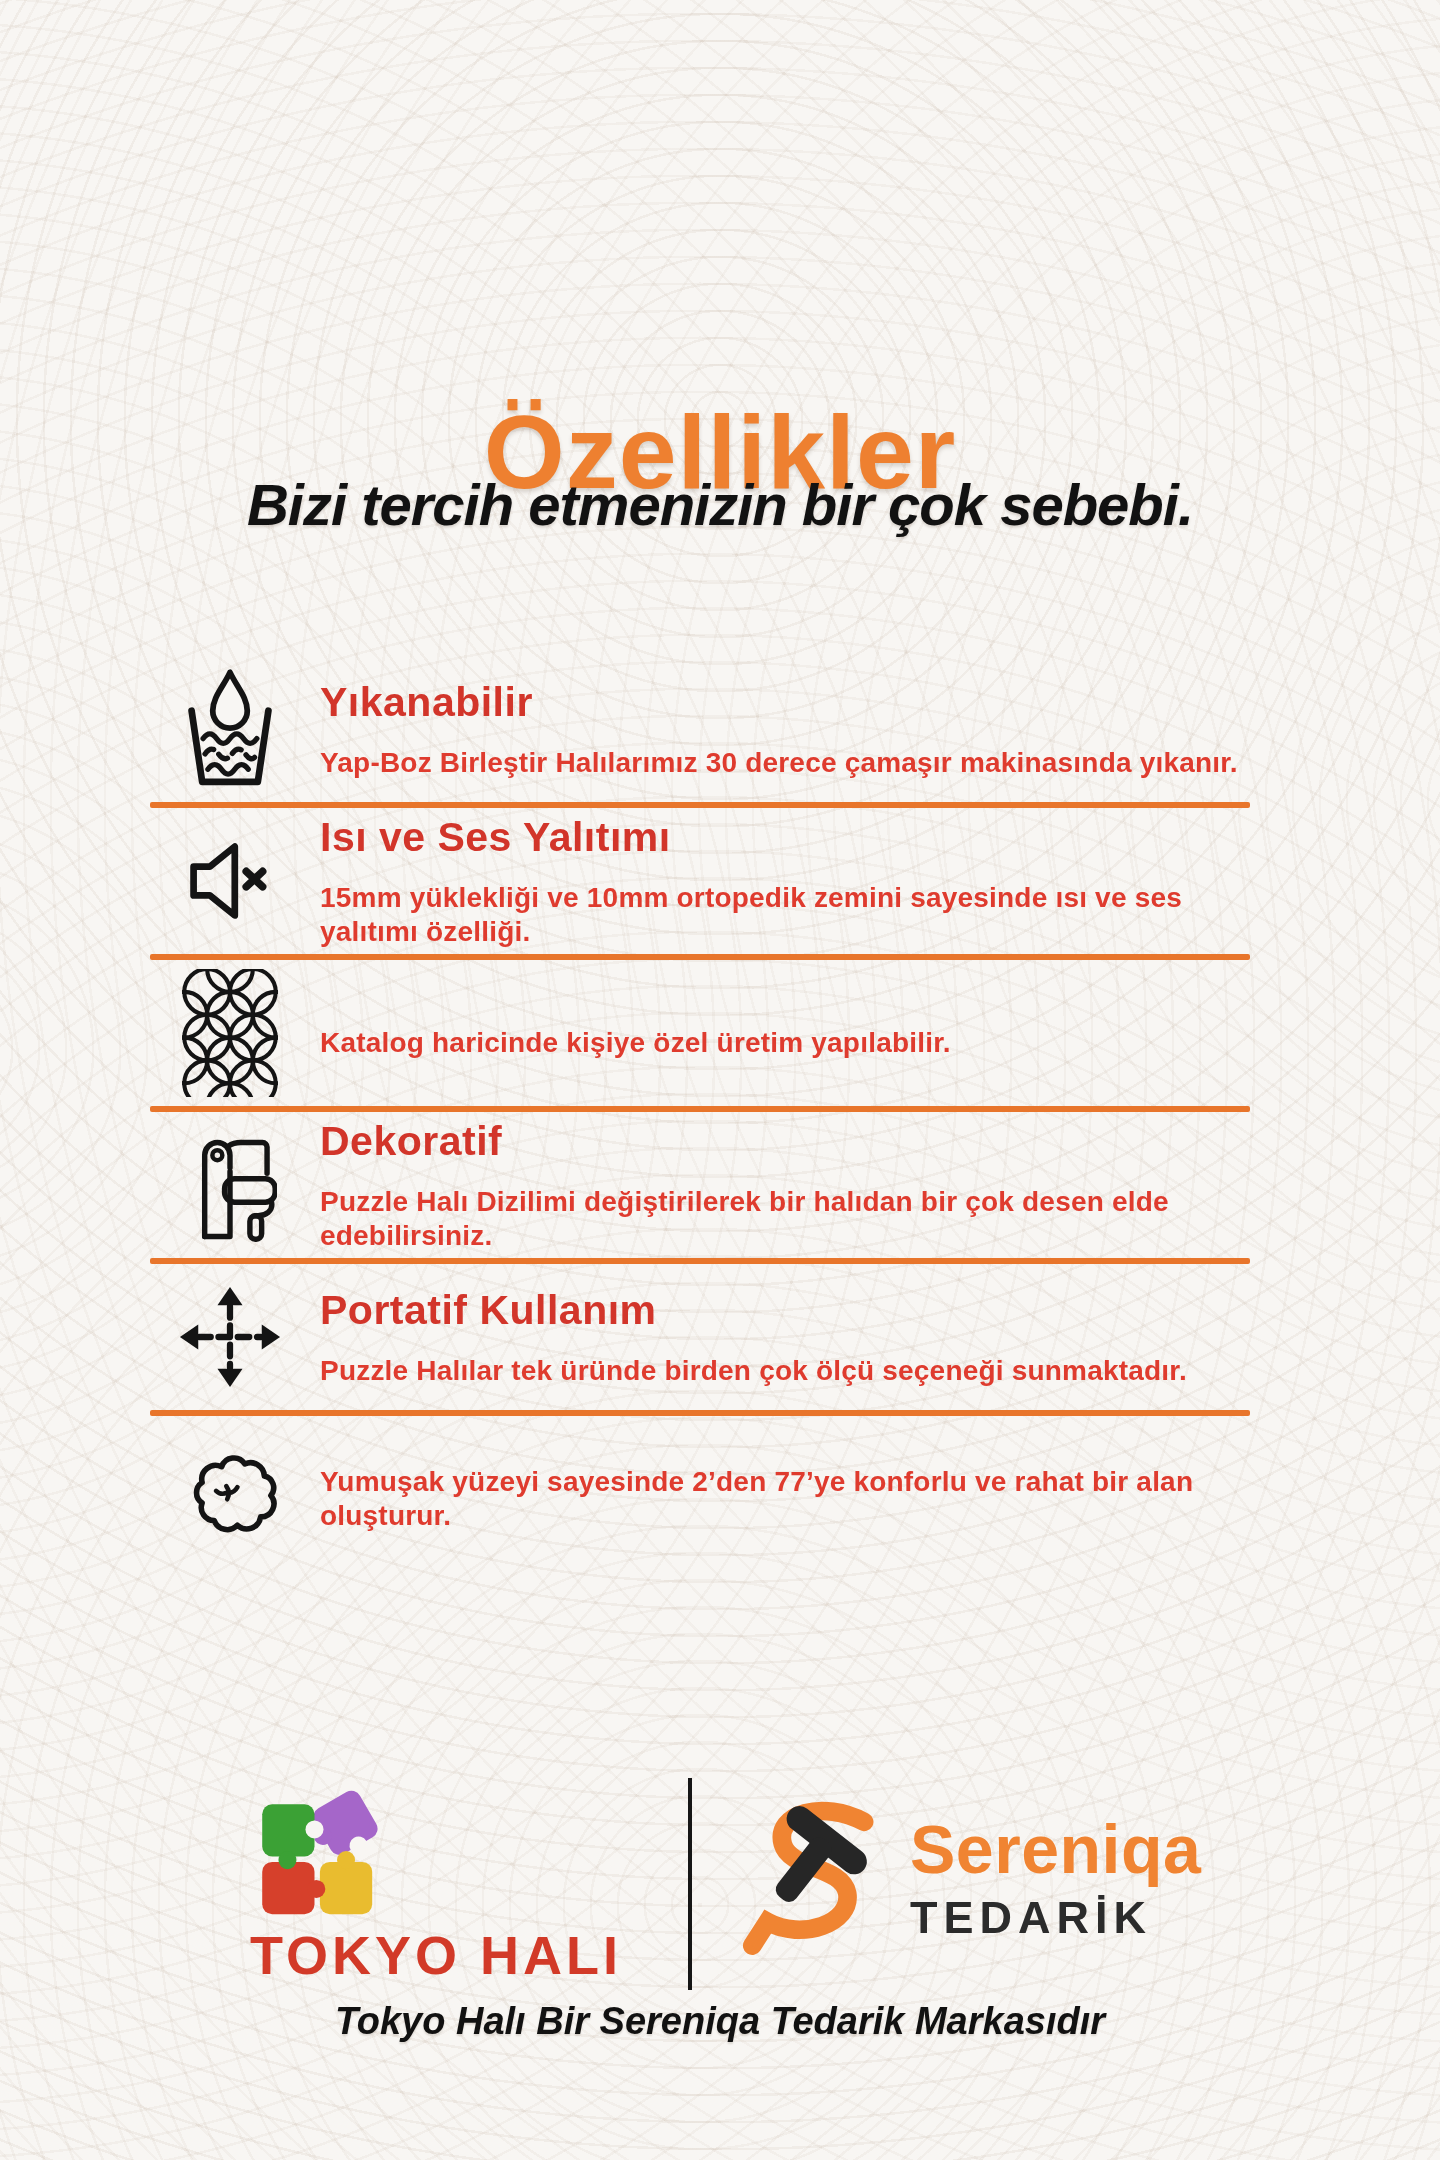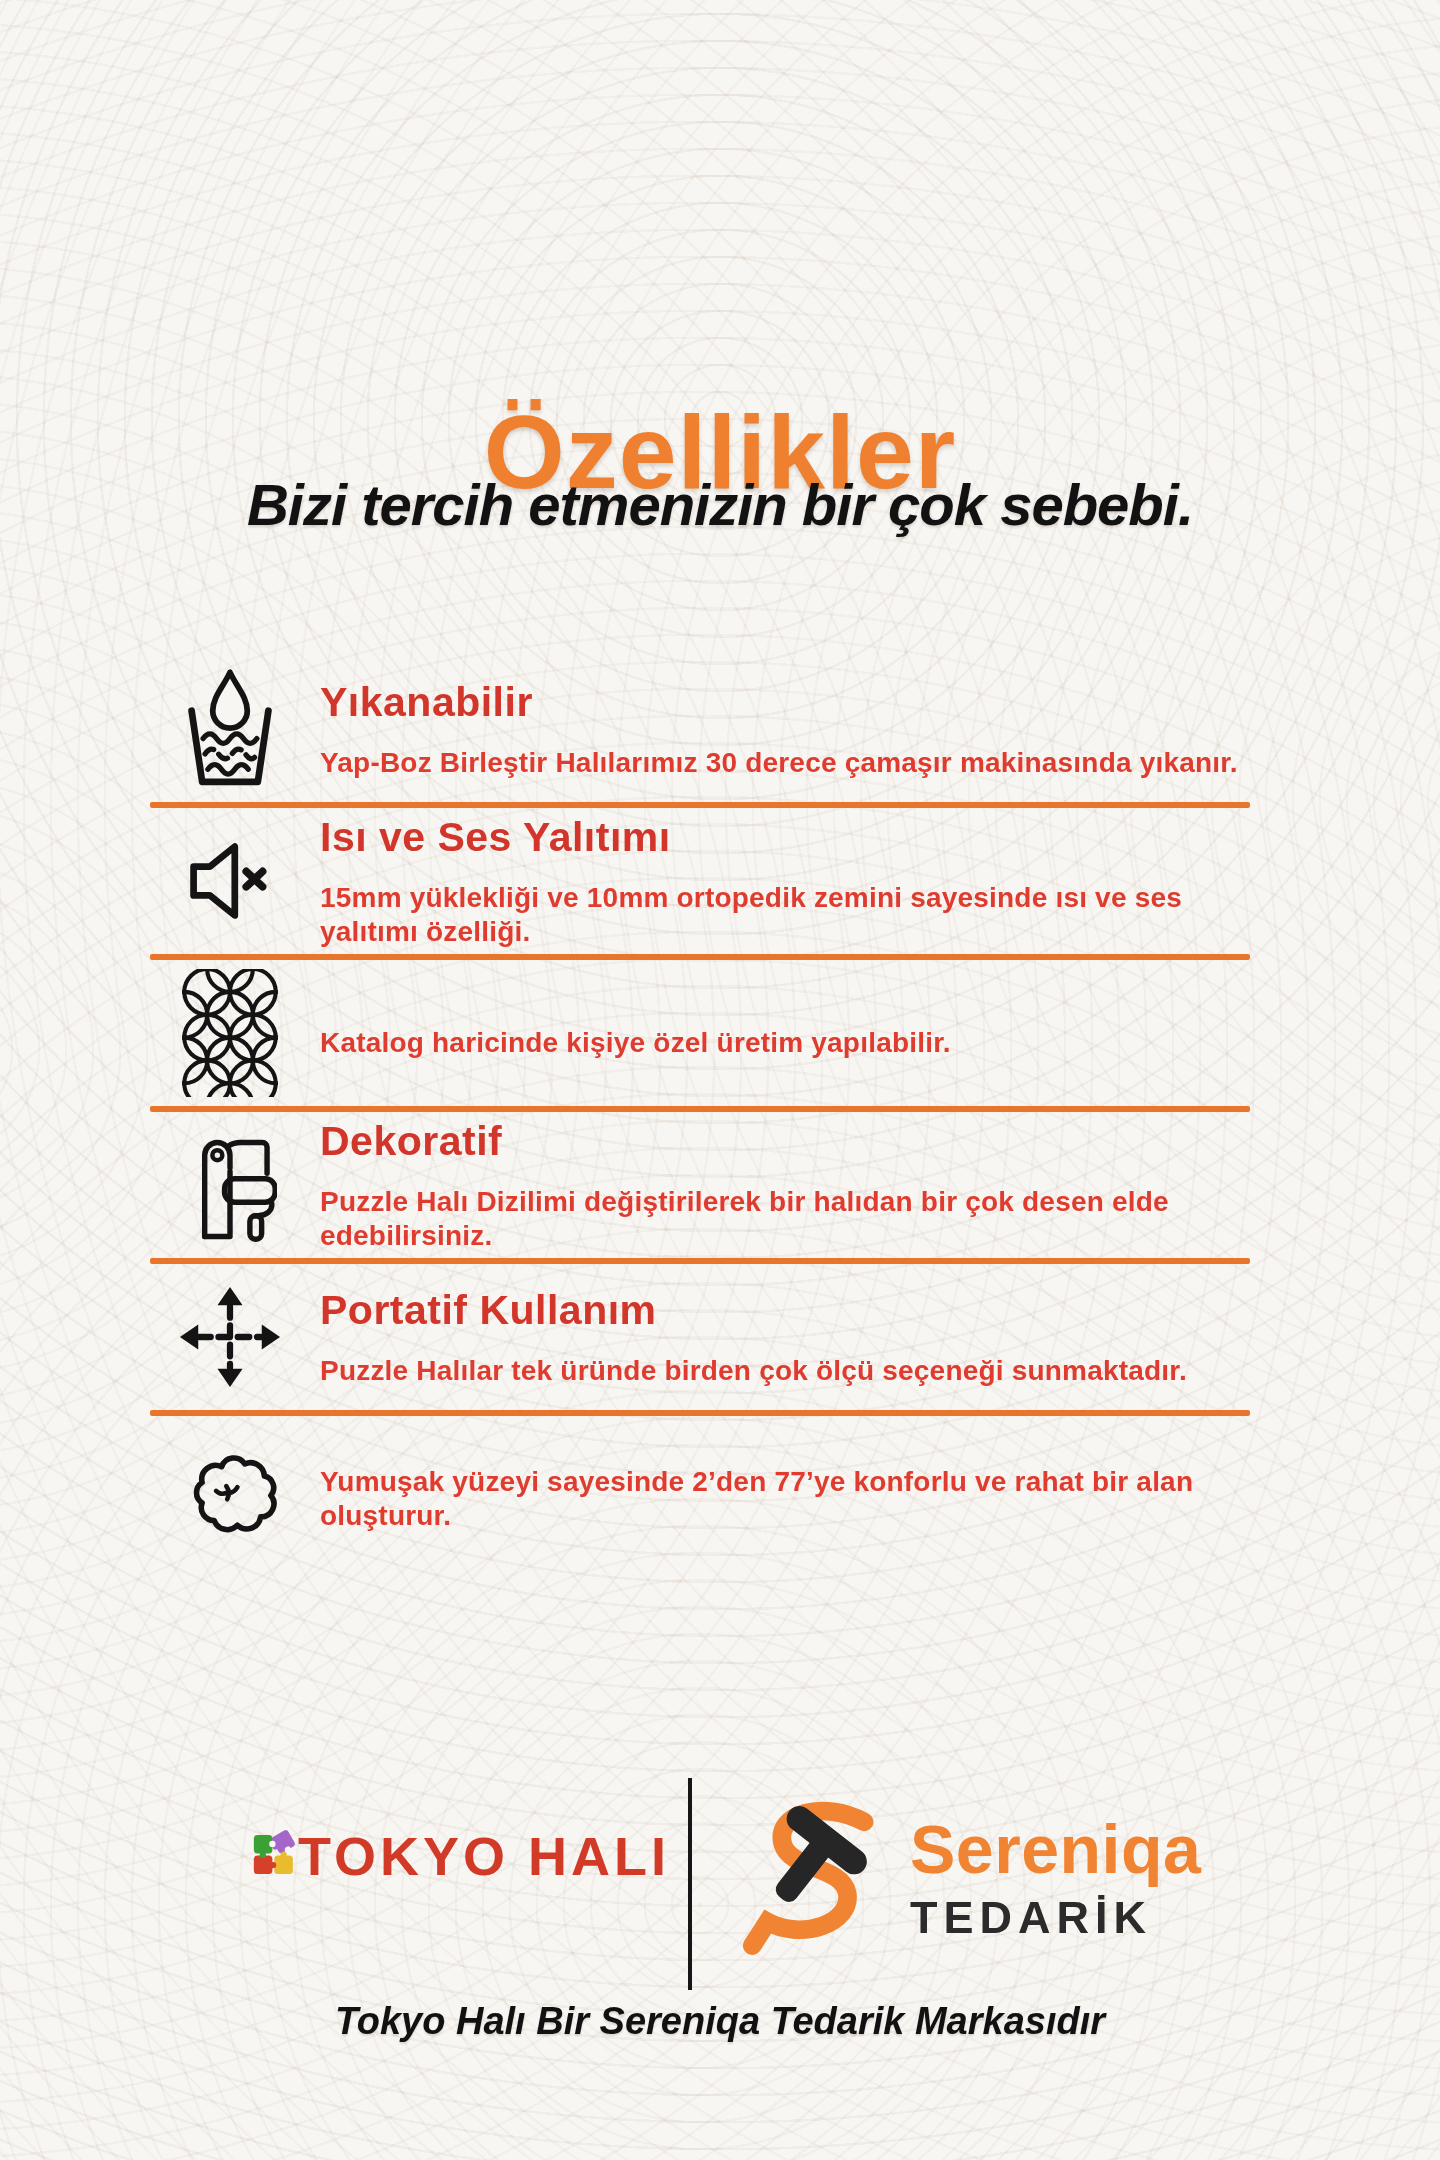--- a/index.html
+++ b/index.html
@@ -54,21 +54,21 @@
     font-size:28px;font-weight:bold;color:#DF3B2E;
     letter-spacing:0.2px;margin-top:20px;line-height:1.2;
   }
   .divider{height:6px;background:#E8752B;border-radius:2px;}
   .icon-stroke{stroke:#141414;fill:none;stroke-linecap:round;stroke-linejoin:round;}
   .footer{
     position:absolute;top:1778px;left:0;width:100%;height:216px;
   }
   .brand-tokyo{
     position:absolute;left:250px;top:10px;width:420px;
-    display:flex;flex-direction:row;align-items:center;
+    display:flex;flex-direction:column;align-items:flex-start;
   }
   .tokyo-text{
     margin-top:8px;
     font-size:54px;font-weight:bold;color:#D23A28;
     letter-spacing:4px;white-space:nowrap;
   }
   .v-divider{
     position:absolute;left:688px;top:0;width:4px;height:212px;background:#161616;
   }
   .brand-sereniqa{

